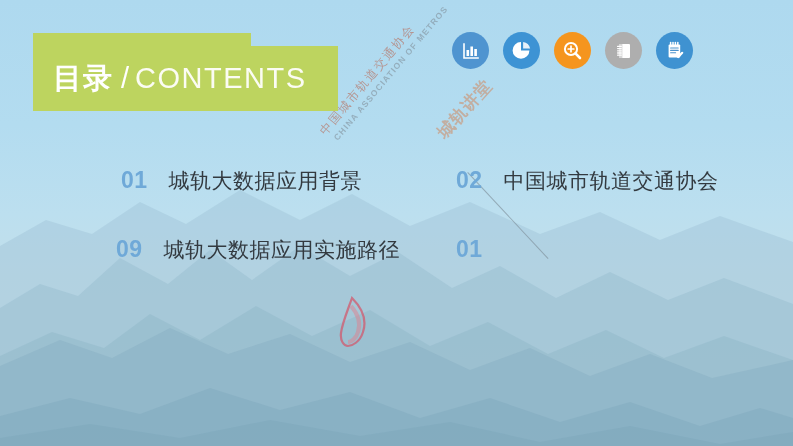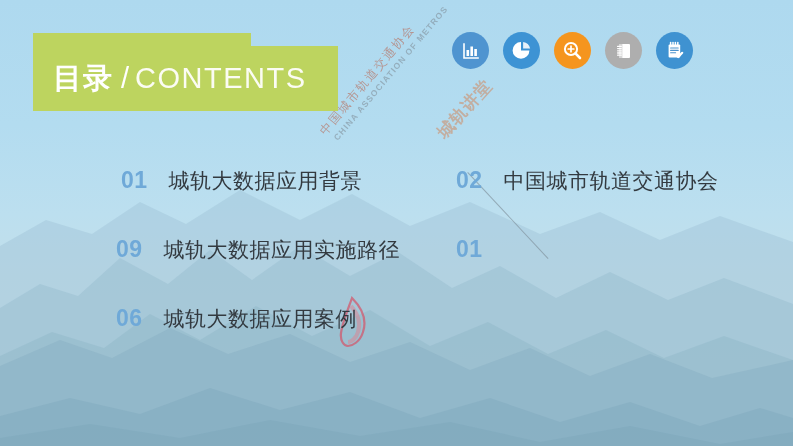--- a/index.html
+++ b/index.html
@@ -281,20 +281,16 @@
 
     <div class="menu-item col-b">
       <span class="m-num">09</span>
       <span class="m-label">城轨大数据应用实施路径</span>
     </div>
 
     <div class="menu-item col-a">
       <span class="m-num">01</span>
     </div>
 
-    <div class="menu-item col-b">
-      <span class="m-num">06</span>
-      <span class="m-label">城轨大数据应用案例</span>
-    </div>
 
   </div>
 
 </div>
 
 </body></html>

